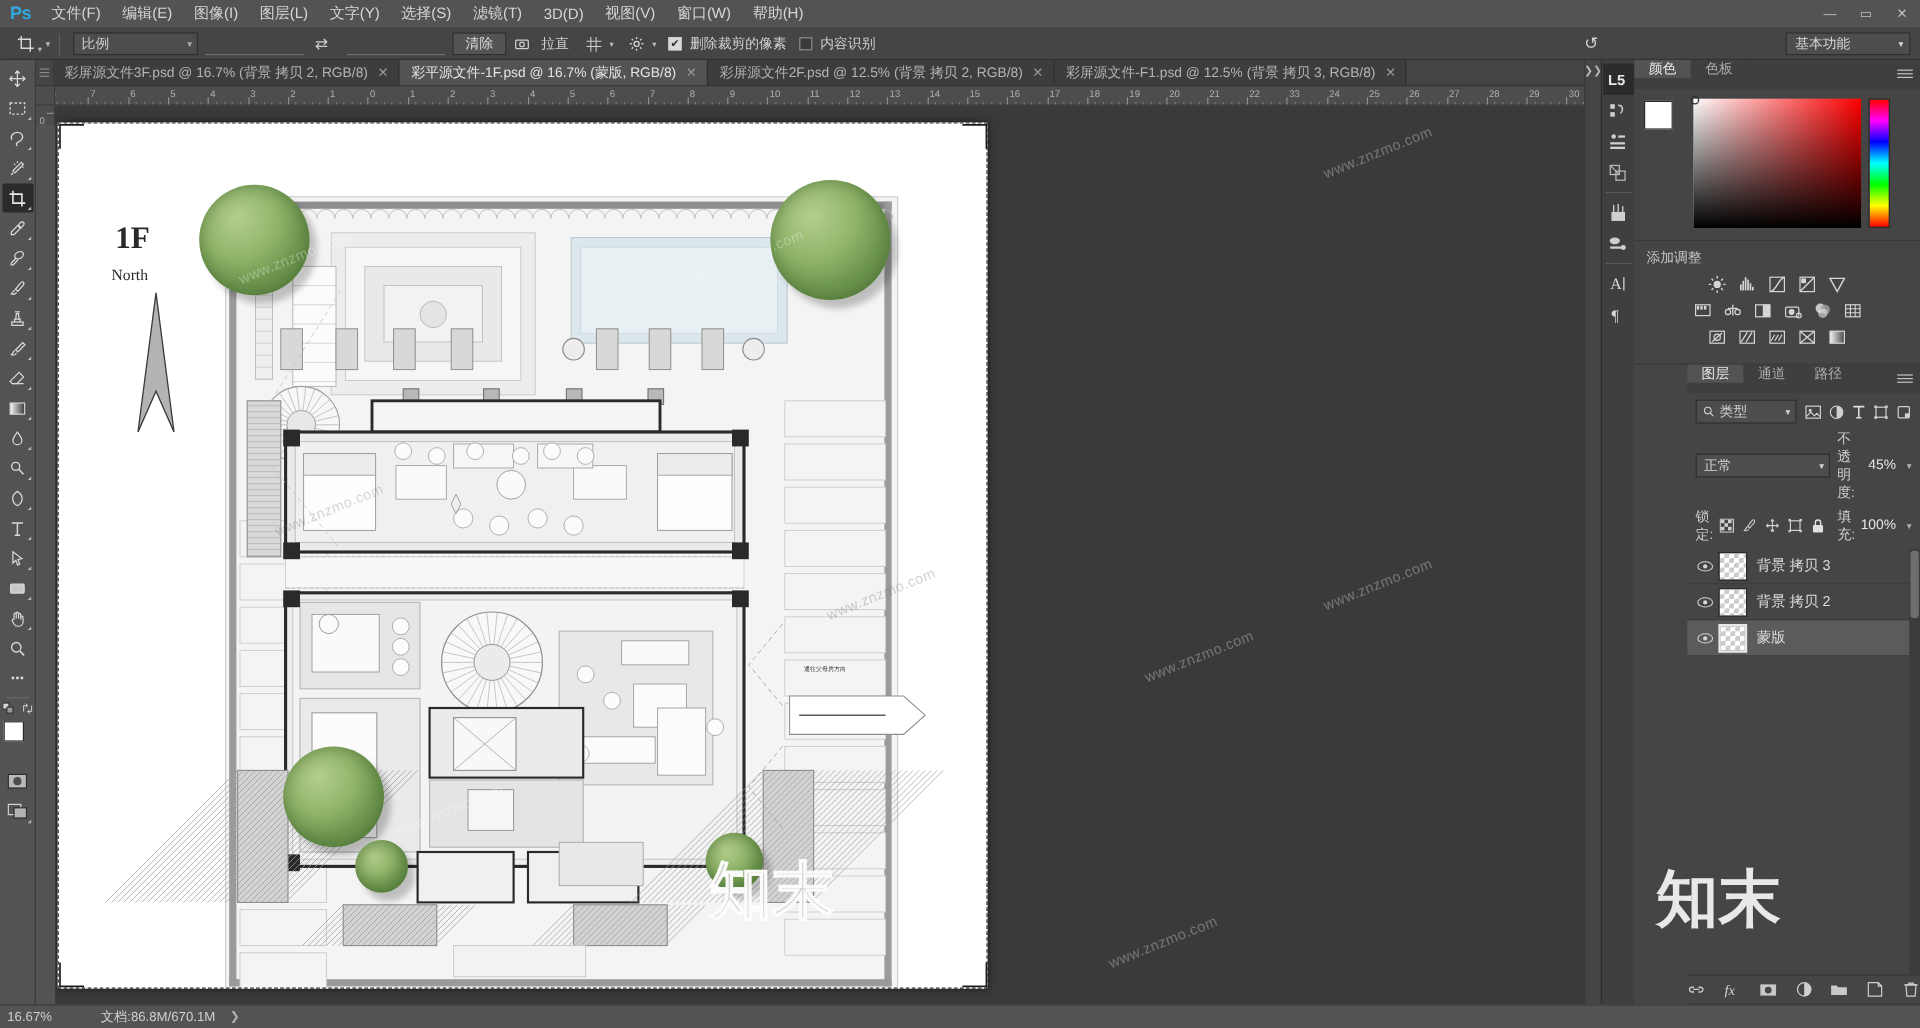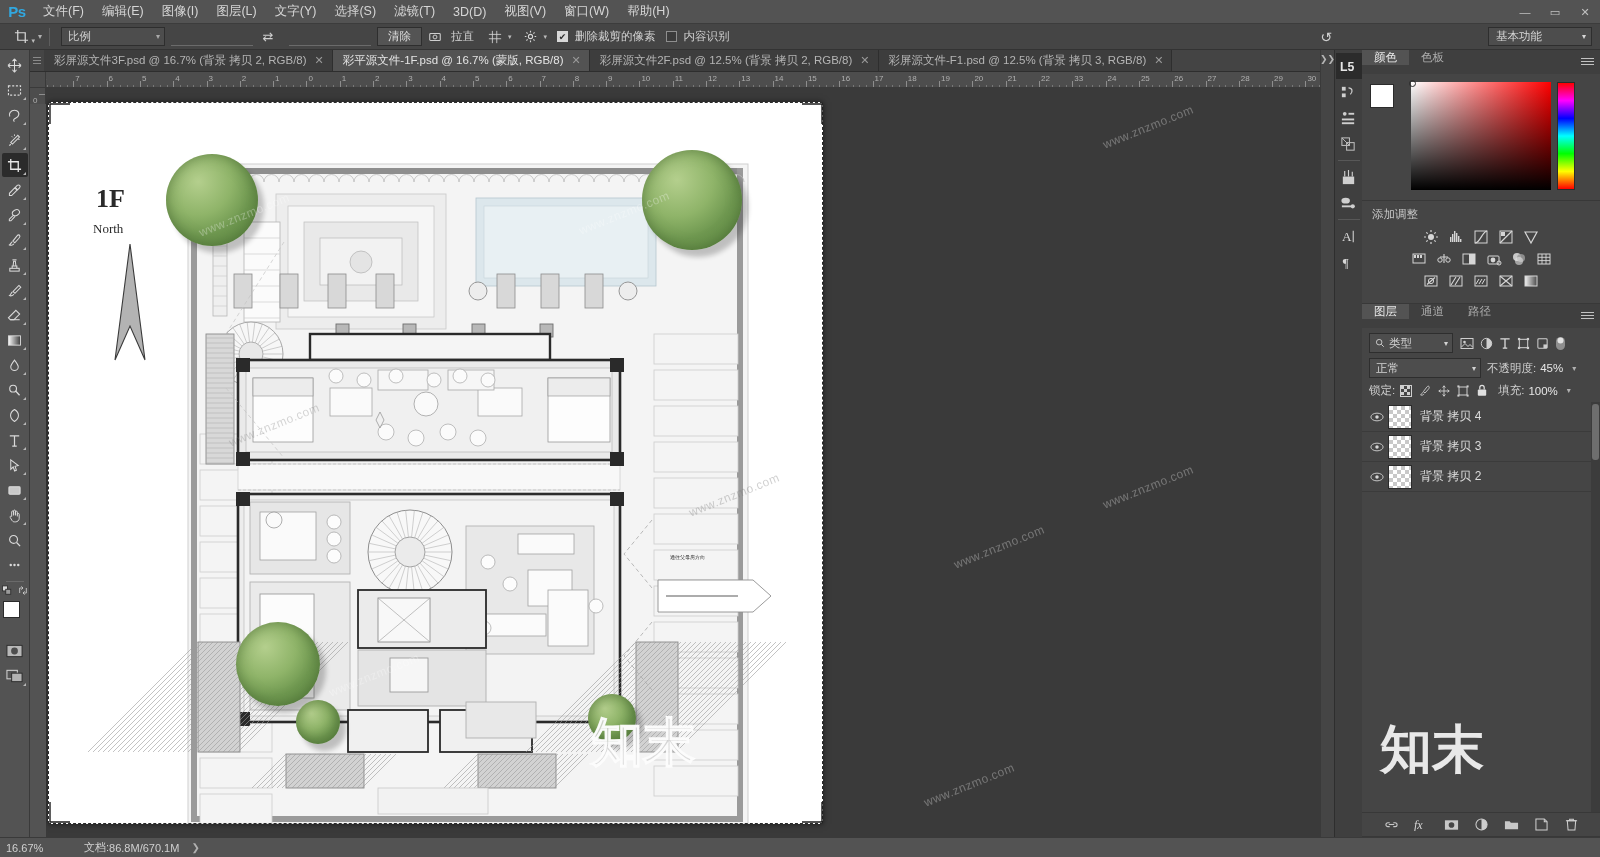--- a/index.html
+++ b/index.html
@@ -1419,21 +1419,21 @@
                         <stop offset="1" stop-color="#4a4a4a"></stop>
                       </linearGradient>
                     </defs>
                     <rect x="2" y="3" width="12" height="10" fill="url(#gmg)" stroke="#d6d6d6" stroke-width="1"></rect>
                   </svg>
               </div>
             </div>
           </div>
         </div>
 
-        <div class="panel" style="flex:1 1 auto;min-height:0;">
+        <div class="panel" style="flex:1 1 auto;min-height:0;margin-left:44px;">
           <div class="ptabs">
             <div class="ptab active">图层</div>
             <div class="ptab">通道</div>
             <div class="ptab">路径</div>
             <div class="pmenu">
                 <div class="ml"></div>
                 <div class="ml"></div>
                 <div class="ml"></div>
               </div>
           </div>
@@ -1533,41 +1533,41 @@
 
           <div class="layerlist">
             <div class="layer">
               <div class="eye">
                 <svg width="14" height="10" viewBox="0 0 16 11">
                     <ellipse cx="8" cy="5.5" rx="7" ry="4.4" stroke="#d6d6d6" stroke-width="1" fill="none"></ellipse>
                     <circle cx="8" cy="5.5" r="2" fill="#d6d6d6"></circle>
                   </svg>
               </div>
               <div class="thumb"></div>
-              <span class="lname">背景 拷贝 4</span>
+              <span class="lname">背景 拷贝 3</span>
             </div>
             <div class="layer">
               <div class="eye">
                 <svg width="14" height="10" viewBox="0 0 16 11">
                     <ellipse cx="8" cy="5.5" rx="7" ry="4.4" stroke="#d6d6d6" stroke-width="1" fill="none"></ellipse>
                     <circle cx="8" cy="5.5" r="2" fill="#d6d6d6"></circle>
                   </svg>
               </div>
               <div class="thumb"></div>
-              <span class="lname">背景 拷贝 3</span>
-            </div>
-            <div class="layer">
+              <span class="lname">背景 拷贝 2</span>
+            </div>
+            <div class="layer sel">
               <div class="eye">
                 <svg width="14" height="10" viewBox="0 0 16 11">
                     <ellipse cx="8" cy="5.5" rx="7" ry="4.4" stroke="#d6d6d6" stroke-width="1" fill="none"></ellipse>
                     <circle cx="8" cy="5.5" r="2" fill="#d6d6d6"></circle>
                   </svg>
               </div>
-              <div class="thumb"></div>
-              <span class="lname">背景 拷贝 2</span>
+              <div class="thumb masksel"></div>
+              <span class="lname">蒙版</span>
             </div>
             <div class="lscroll">
               <div class="lthumbbar"></div>
             </div>
           </div>
 
           <div class="layerfoot">
             <div class="lfbtn">
               <svg width="15" height="9" viewBox="0 0 16 10">
                   <path d="M6 5H4a2.2 2.2 0 010-4.4h2M10 5h2a2.2 2.2 0 000-4.4h-2" stroke="#c8c8c8" stroke-width="1.2" fill="none" transform="translate(0,2.4)"></path>

